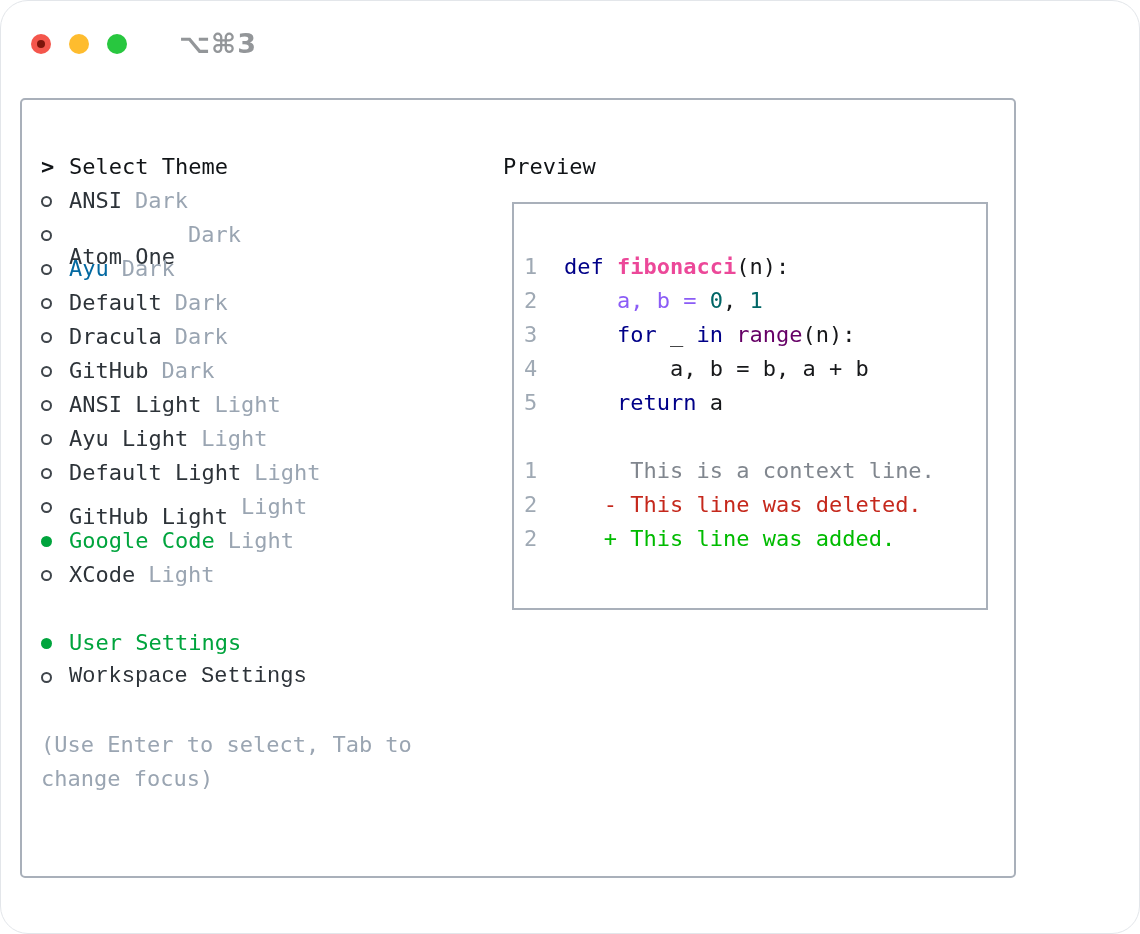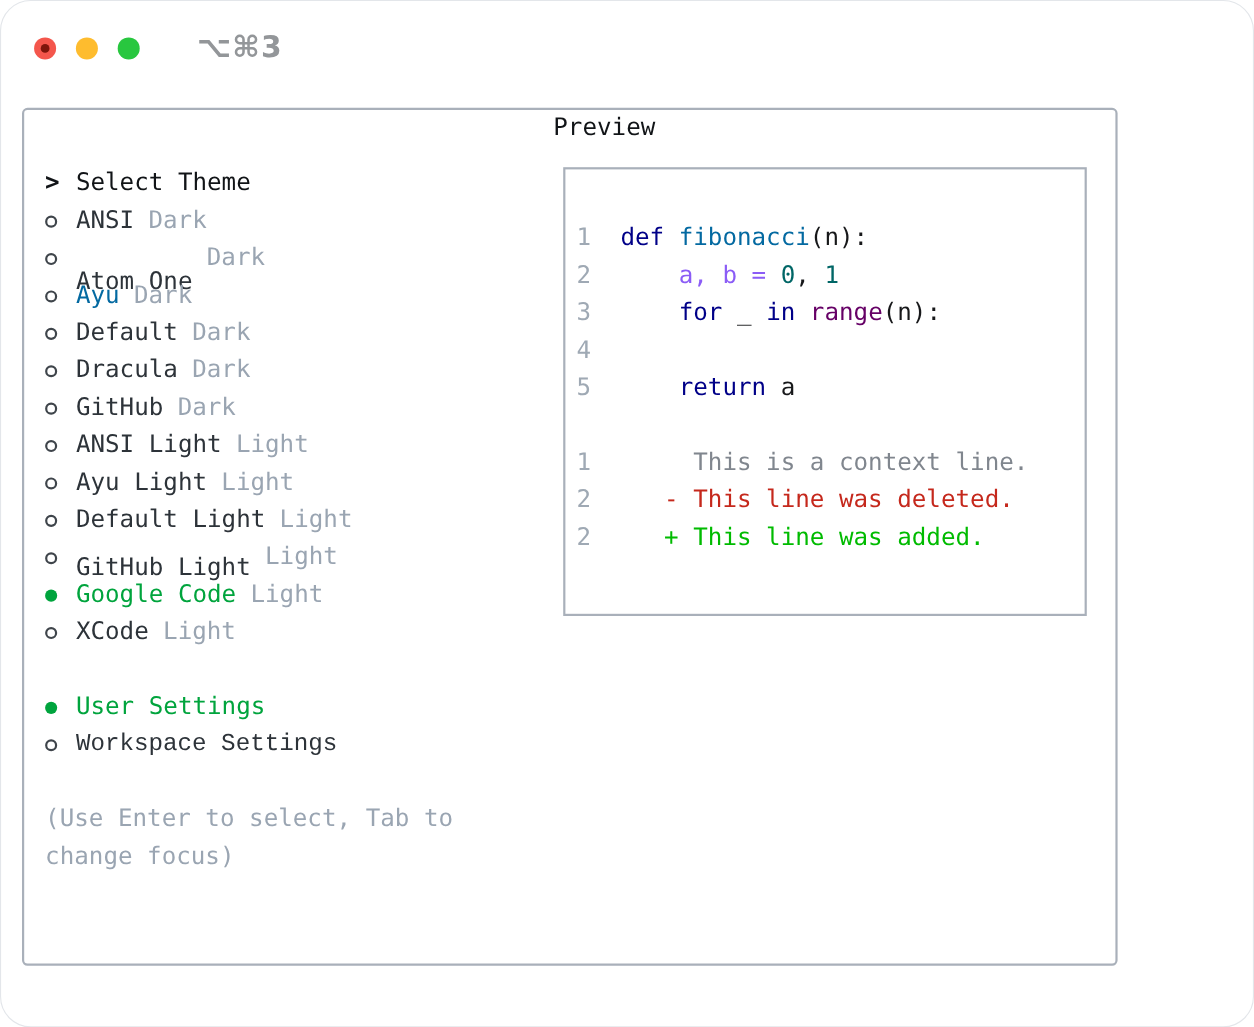--- a/index.html
+++ b/index.html
@@ -13,21 +13,21 @@
   .light{width:20px;height:20px;border-radius:50%;margin-right:18px;position:relative;flex-shrink:0;}
   .light .inner-dot{position:absolute;left:6px;top:6px;width:8px;height:8px;border-radius:50%;}
   .win-title{margin-left:34px;font-size:27px;font-weight:bold;letter-spacing:1px;
     font-family:"DejaVu Sans","DejaVu Sans Mono",sans-serif;}
   .panel{
     position:absolute;left:19px;top:97px;width:996px;height:780px;box-sizing:border-box;
     border:2px solid #a9b0ba;border-radius:5px;display:flex;
     font-size:22px;line-height:34px;color:#2d3339;background:#ffffff;
   }
   .left-col{width:481px;padding:50px 0 0 19px;box-sizing:border-box;flex-shrink:0;}
-  .right-col{flex:1;}
+  .right-col{flex:1;padding-top:50px;}
   .row{display:flex;align-items:center;height:34px;}
   .marker-col{width:28px;display:flex;align-items:center;flex-shrink:0;}
   .prompt{font-weight:bold;color:#111417;}
   .section-header{font-weight:normal;color:#111417;}
   .plain-header{color:#16191d;}
   .circle{width:11px;height:11px;border:2px solid #3f454b;border-radius:50%;box-sizing:border-box;}
   .circle.filled{border:none;}
   .variant{margin-left:13px;}
   .spacer{height:34px;}
   .help{margin-top:34px;width:420px;}
@@ -167,24 +167,24 @@
 
       <div class="help" style="color: rgb(154, 165, 178);">(Use Enter to select, Tab to change focus)</div>
     </div>
 
     <div class="right-col">
       <div class="row">
         <span class="section-header">Preview</span>
       </div>
       <div class="preview-box">
         <div>
-            <div class="code-line"><span class="lineno" style="color: rgb(159, 169, 180);">1</span><span style="color: rgb(0, 0, 136);">def</span><span style="color: rgb(23, 24, 26);"> </span><span style="color: #0369a1;">fibonacci</span><span style="color: rgb(23, 24, 26);">(n):</span></div>
+            <div class="code-line"><span class="lineno" style="color: rgb(159, 169, 180);">1</span><span style="color: rgb(0, 0, 136);">def</span><span style="color: rgb(23, 24, 26);"> </span><span style="color: #ec4899; font-weight: bold;">fibonacci</span><span style="color: rgb(23, 24, 26);">(n):</span></div>
             <div class="code-line"><span class="lineno" style="color: rgb(159, 169, 180);">2</span><span style="color: #8b5cf6;">    a, b = </span><span style="color: rgb(0, 102, 102);">0</span><span style="color: rgb(23, 24, 26);">, </span><span style="color: rgb(0, 102, 102);">1</span></div>
             <div class="code-line"><span class="lineno" style="color: rgb(159, 169, 180);">3</span><span style="color: rgb(23, 24, 26);">    </span><span style="color: rgb(0, 0, 136);">for</span><span style="color: rgb(23, 24, 26);"> _ </span><span style="color: rgb(0, 0, 136);">in</span><span style="color: rgb(23, 24, 26);"> </span><span style="color: rgb(102, 0, 102);">range</span><span style="color: rgb(23, 24, 26);">(n):</span></div>
-            <div class="code-line"><span class="lineno" style="color: rgb(159, 169, 180);">4</span></div>
+            <div class="code-line"><span class="lineno" style="color: rgb(159, 169, 180);">4</span><span style="color: rgb(23, 24, 26);">        a, b = b, a + b</span></div>
             <div class="code-line"><span class="lineno" style="color: rgb(159, 169, 180);">5</span><span style="color: rgb(23, 24, 26);">    </span><span style="color: rgb(0, 0, 136);">return</span><span style="color: rgb(23, 24, 26);"> a</span></div>
             <div class="code-line"><span class="lineno" style="color: rgb(159, 169, 180);"></span></div>
             <div class="code-line"><span class="lineno" style="color: rgb(159, 169, 180);">1</span><span style="color: rgb(128, 134, 142);">     This is a context line.</span></div>
             <div class="code-line"><span class="lineno" style="color: rgb(159, 169, 180);">2</span><span style="color: rgb(197, 40, 28);">   - This line was deleted.</span></div>
             <div class="code-line"><span class="lineno" style="color: rgb(159, 169, 180);">2</span><span style="color: rgb(0, 187, 0);">   + This line was added.</span></div>
           </div>
       </div>
     </div>
 
   </div>

